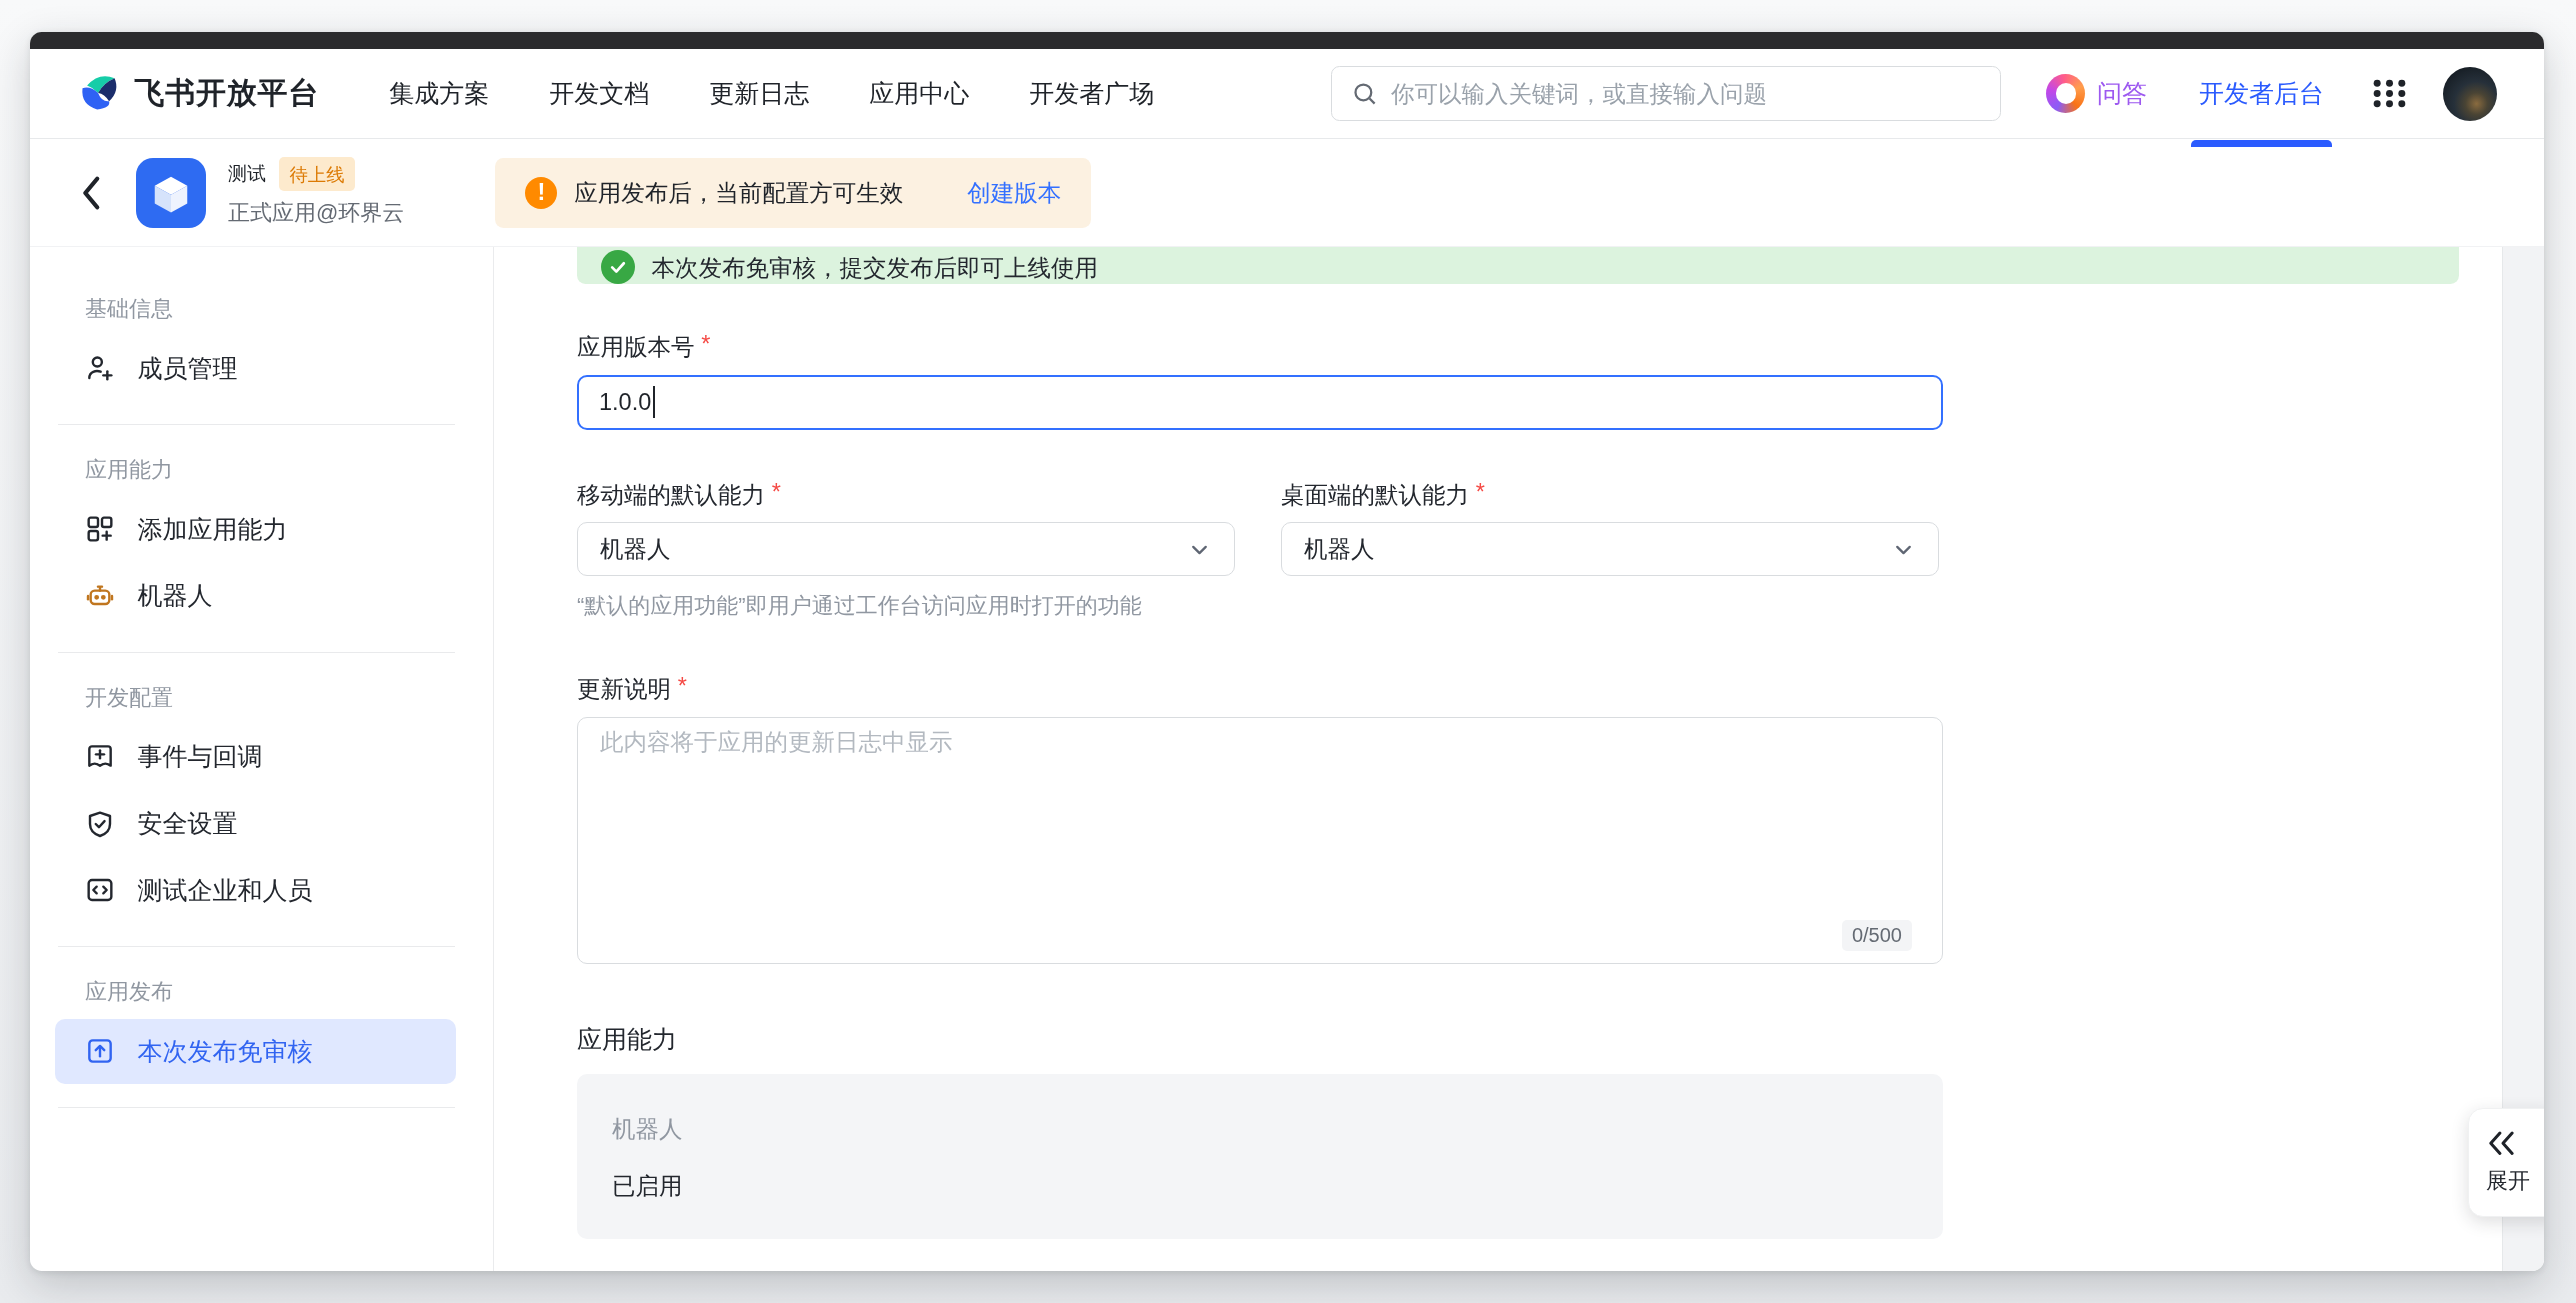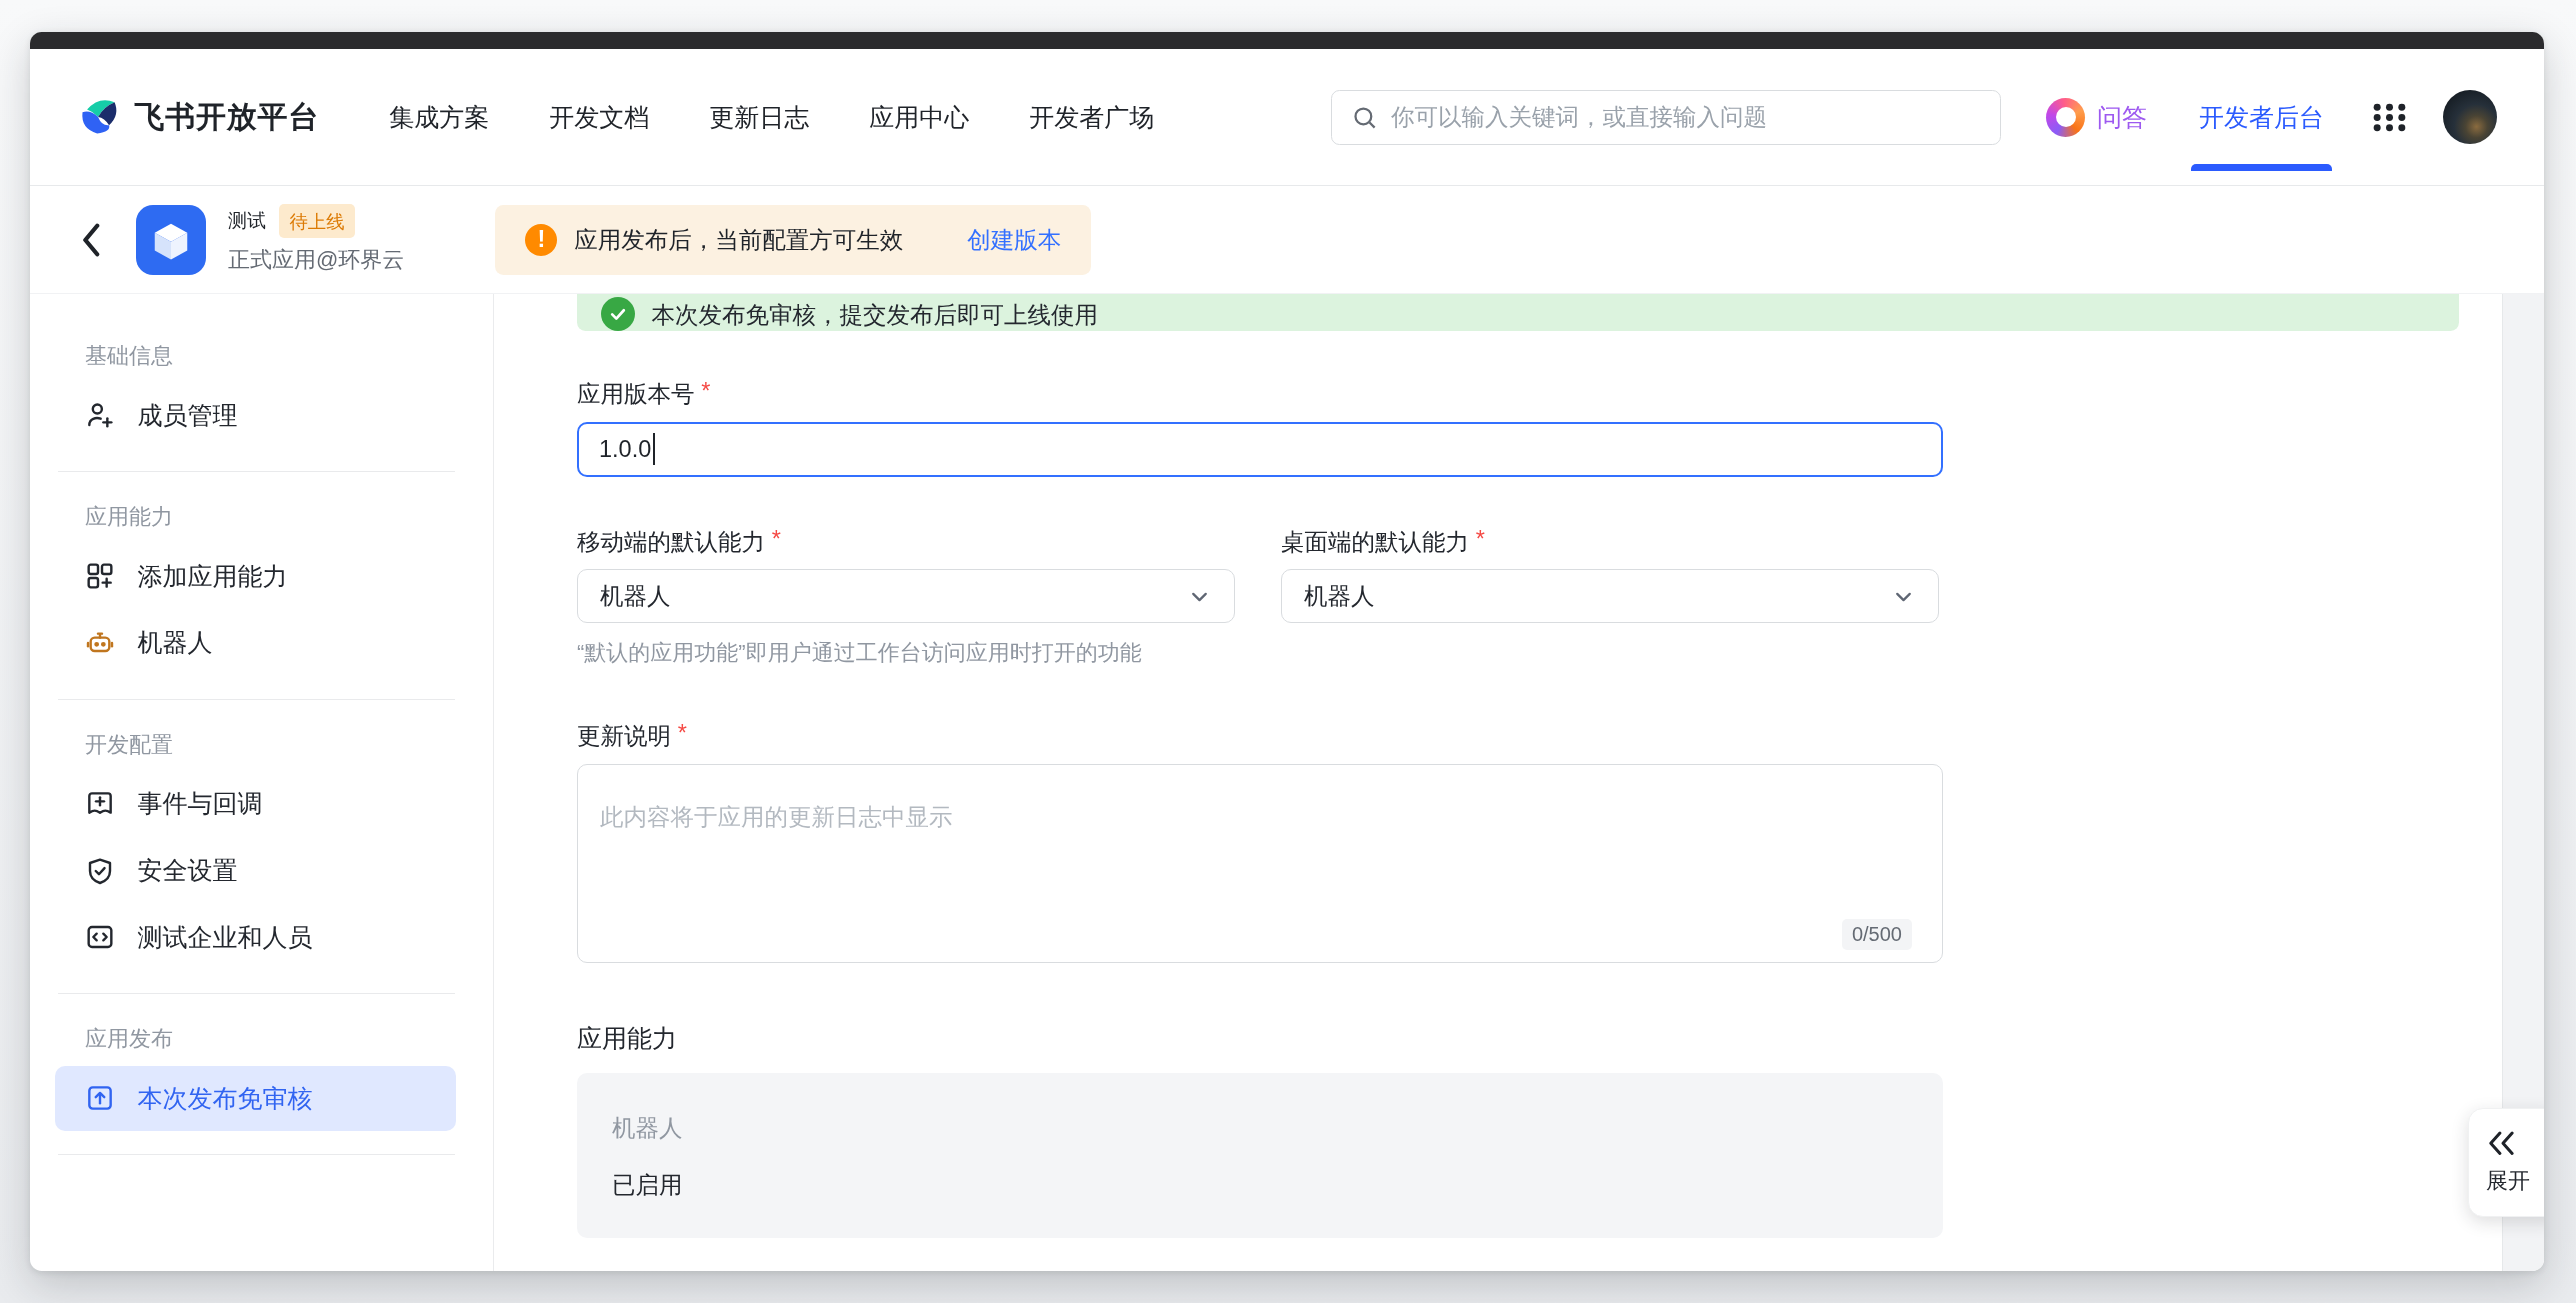--- a/index.html
+++ b/index.html
@@ -13,21 +13,21 @@
   .window{
     position:absolute; left:30px; top:32px; width:2514px; height:1239px;
     background:#fff; border-radius:11.7px; overflow:hidden;
     box-shadow:0 13.4px 40px rgba(31,35,41,.20), 0 1.7px 6.7px rgba(31,35,41,.10);
     display:flex; flex-direction:column;
   }
   .titlebar{ height:17px; flex:none; background:#2b2b2d; }
 
   
   .topnav{
-    height:137px; flex:none; display:flex; align-items:center;
+    height:90px; flex:none; display:flex; align-items:center;
     padding:0 47px; border-bottom:0.8px solid #e7e9eb; background:#fff;justify-content:flex-end;
   }
   .logo{ display:flex; align-items:center; gap:13.4px; margin-right:70px; cursor:pointer; }
   .logo-text{ font-size:30px; font-weight:700; letter-spacing:0.8px; }
   .nav-links{ display:flex; gap:60px; }
   .nav-link{ font-size:25px; font-weight:500; color:#1f2329; cursor:pointer; white-space:nowrap; }
   .searchbox{
     margin-left:auto; width:670px; height:55px; border:1.7px solid #d9dcdf; border-radius:8.4px;
     display:flex; align-items:center; gap:13.4px; padding:0 18.4px; background:#fff;
   }
@@ -91,22 +91,22 @@
   .caret{ width:2.5px; height:32px; background:#1f2329; margin-left:1.7px; }
 
   .labels-row{ margin-top:49px; display:flex; }
   .labels-row .col1{ width:704px; }
   .selects-row{ margin-top:11.7px; display:flex; gap:46px; }
   .select-box{ width:658px; height:54px; border:1.7px solid #d9dcdf; border-radius:10px; background:#fff;
     display:flex; align-items:center; justify-content:space-between; padding:0 22px; font-size:23.5px; color:#23272e; cursor:pointer; }
   .hint{ margin-top:15px; font-size:22px; color:#9097a1; }
 
   .mt-notes{ margin-top:52px; }
-  .textarea{ width:1366px; height:199px; border:1.7px solid #d9dcdf; border-radius:10px; margin-top:11.7px;
-    position:relative; padding:36px 22px; background:#fff; cursor:text; }
+  .textarea{ width:1366px; height:247px; border:1.7px solid #d9dcdf; border-radius:10px; margin-top:11.7px;
+    position:relative; padding:8px 22px; background:#fff; cursor:text; }
   .placeholder{ font-size:23.5px; color:#b3b9c0; }
   .char-counter{ position:absolute; right:30px; bottom:11.7px; background:#f3f4f6; border-radius:5px;
     padding:4.2px 10px; font-size:20px; color:#646a73; }
 
   .section-heading{ margin-top:59px; font-size:25px; font-weight:500; color:#23272e; }
   .gray-panel{ width:1366px; margin-top:18.4px; background:#f4f5f7; border-radius:10px; padding:39px 35px 37px; }
   .panel-key{ font-size:23.5px; color:#9097a1; }
   .panel-value{ font-size:23.5px; color:#23272e; margin-top:25px; }
 
   .rail{ width:42px; flex:none; background:#f2f3f5; border-left:0.8px solid #e6e8ea; }

